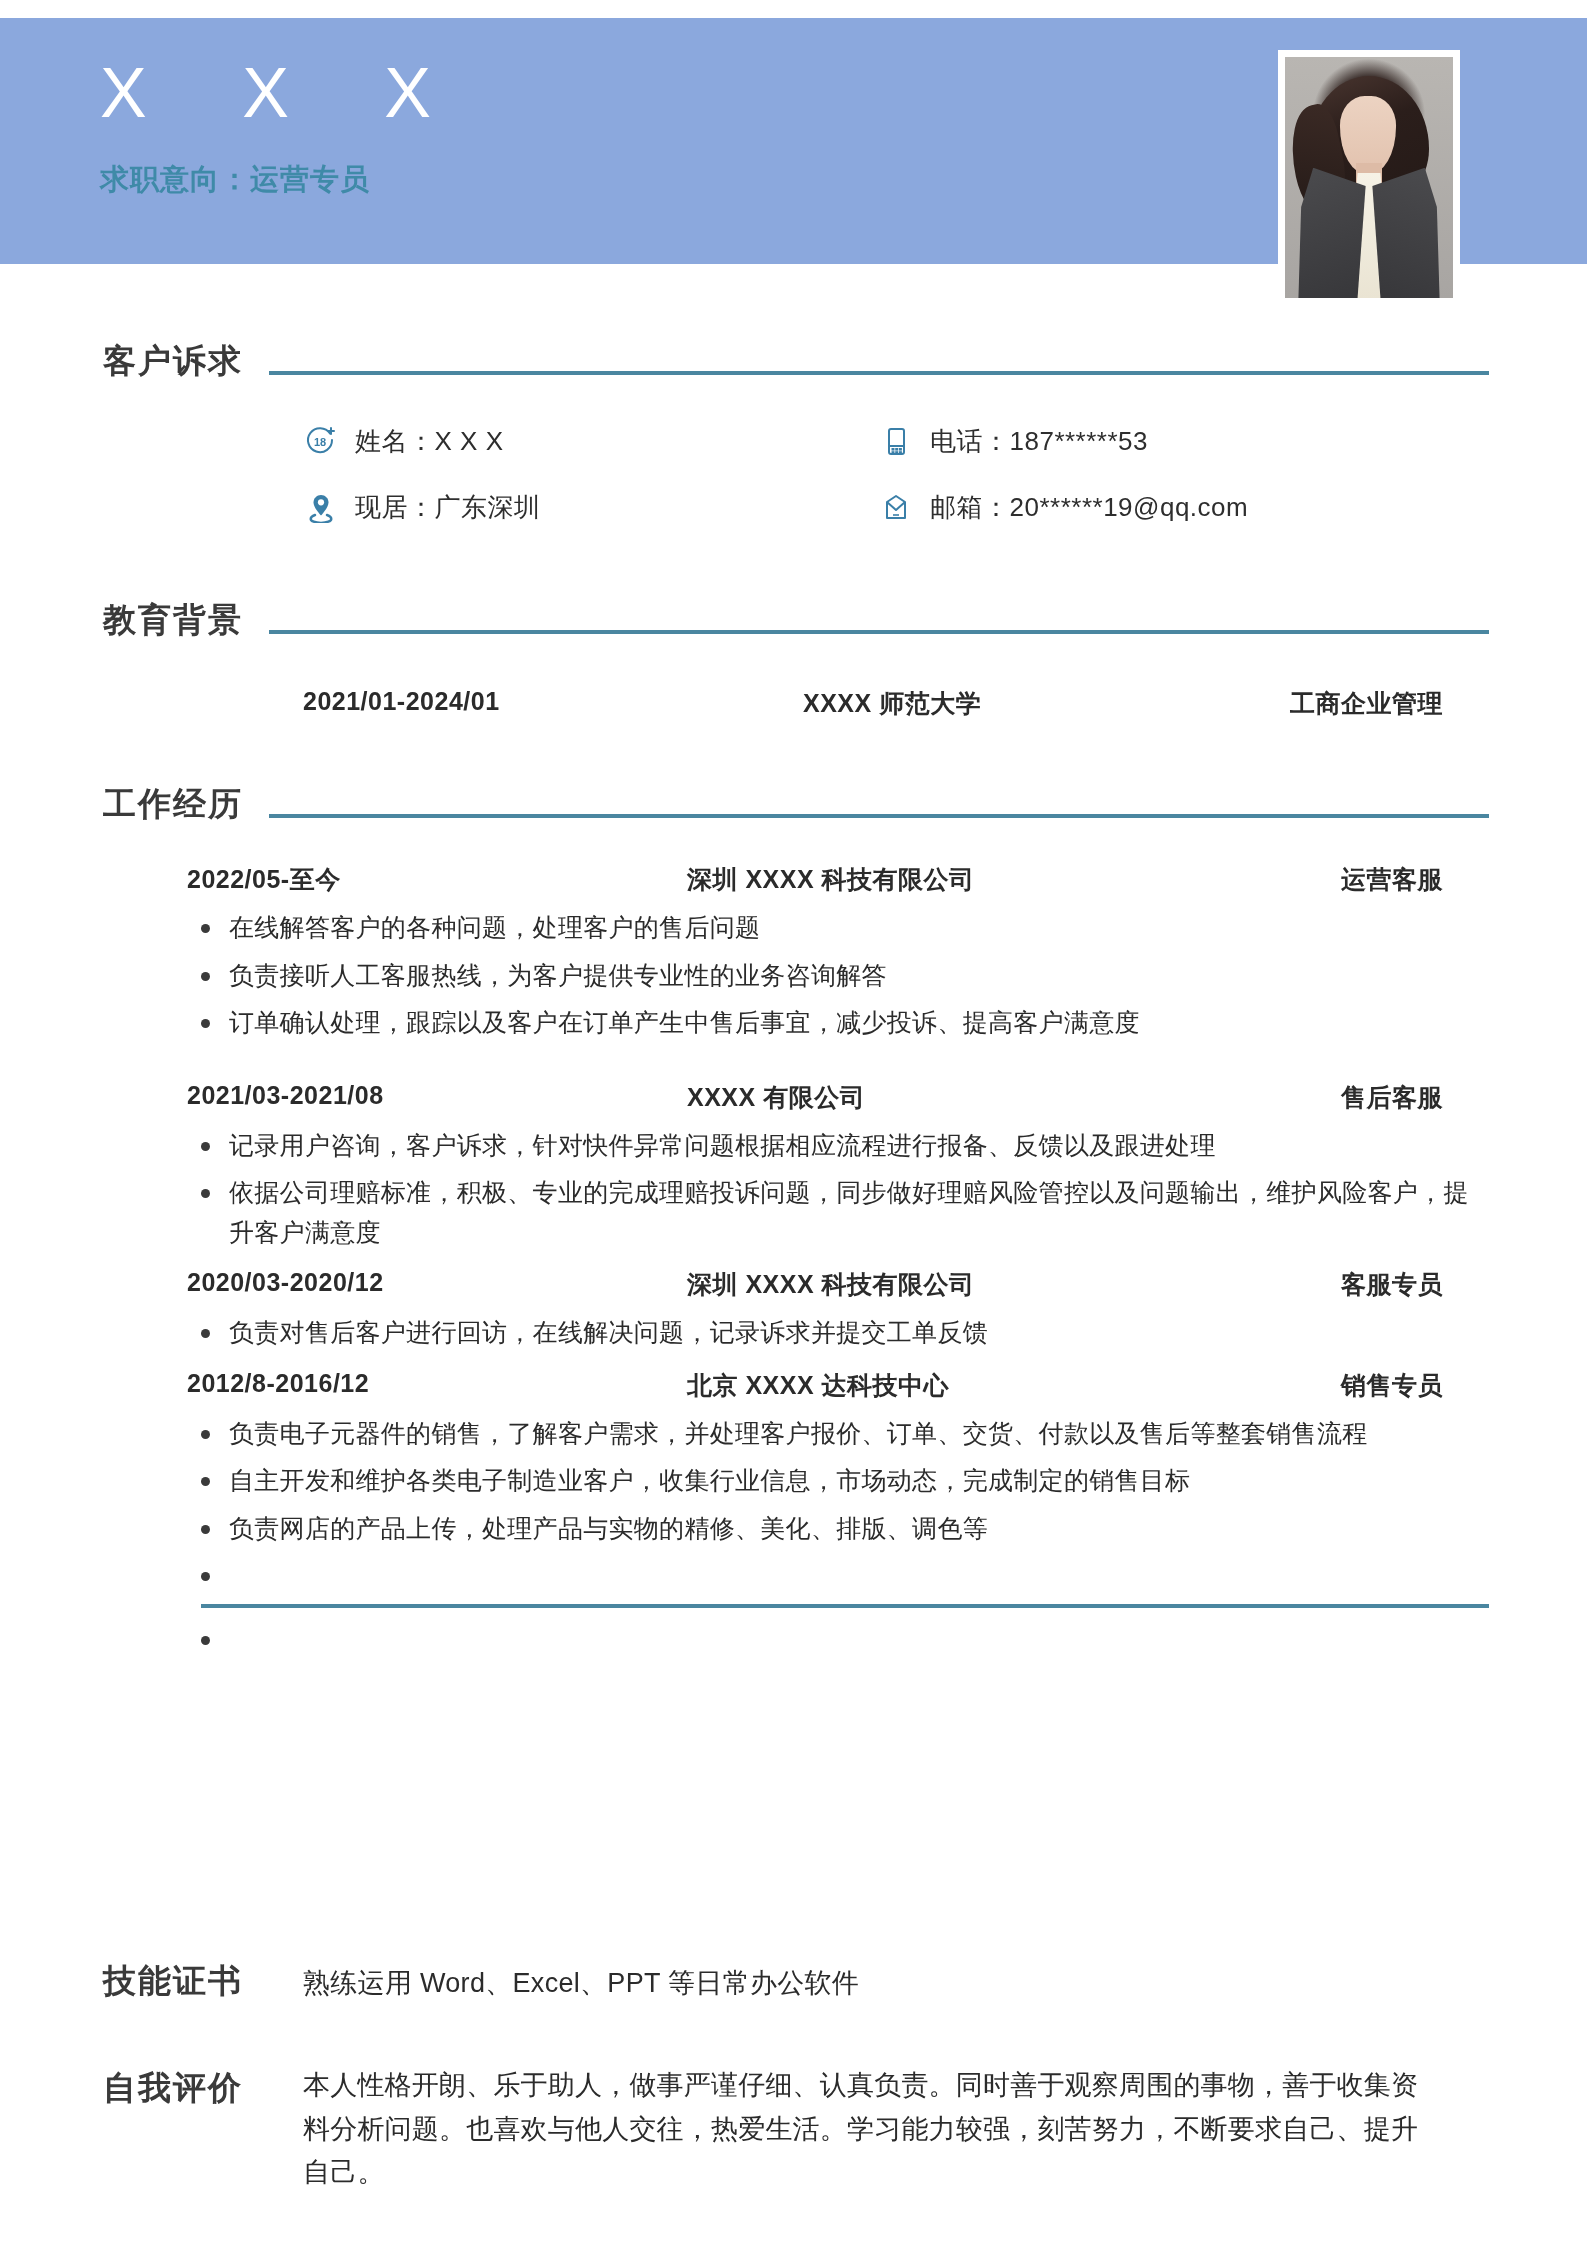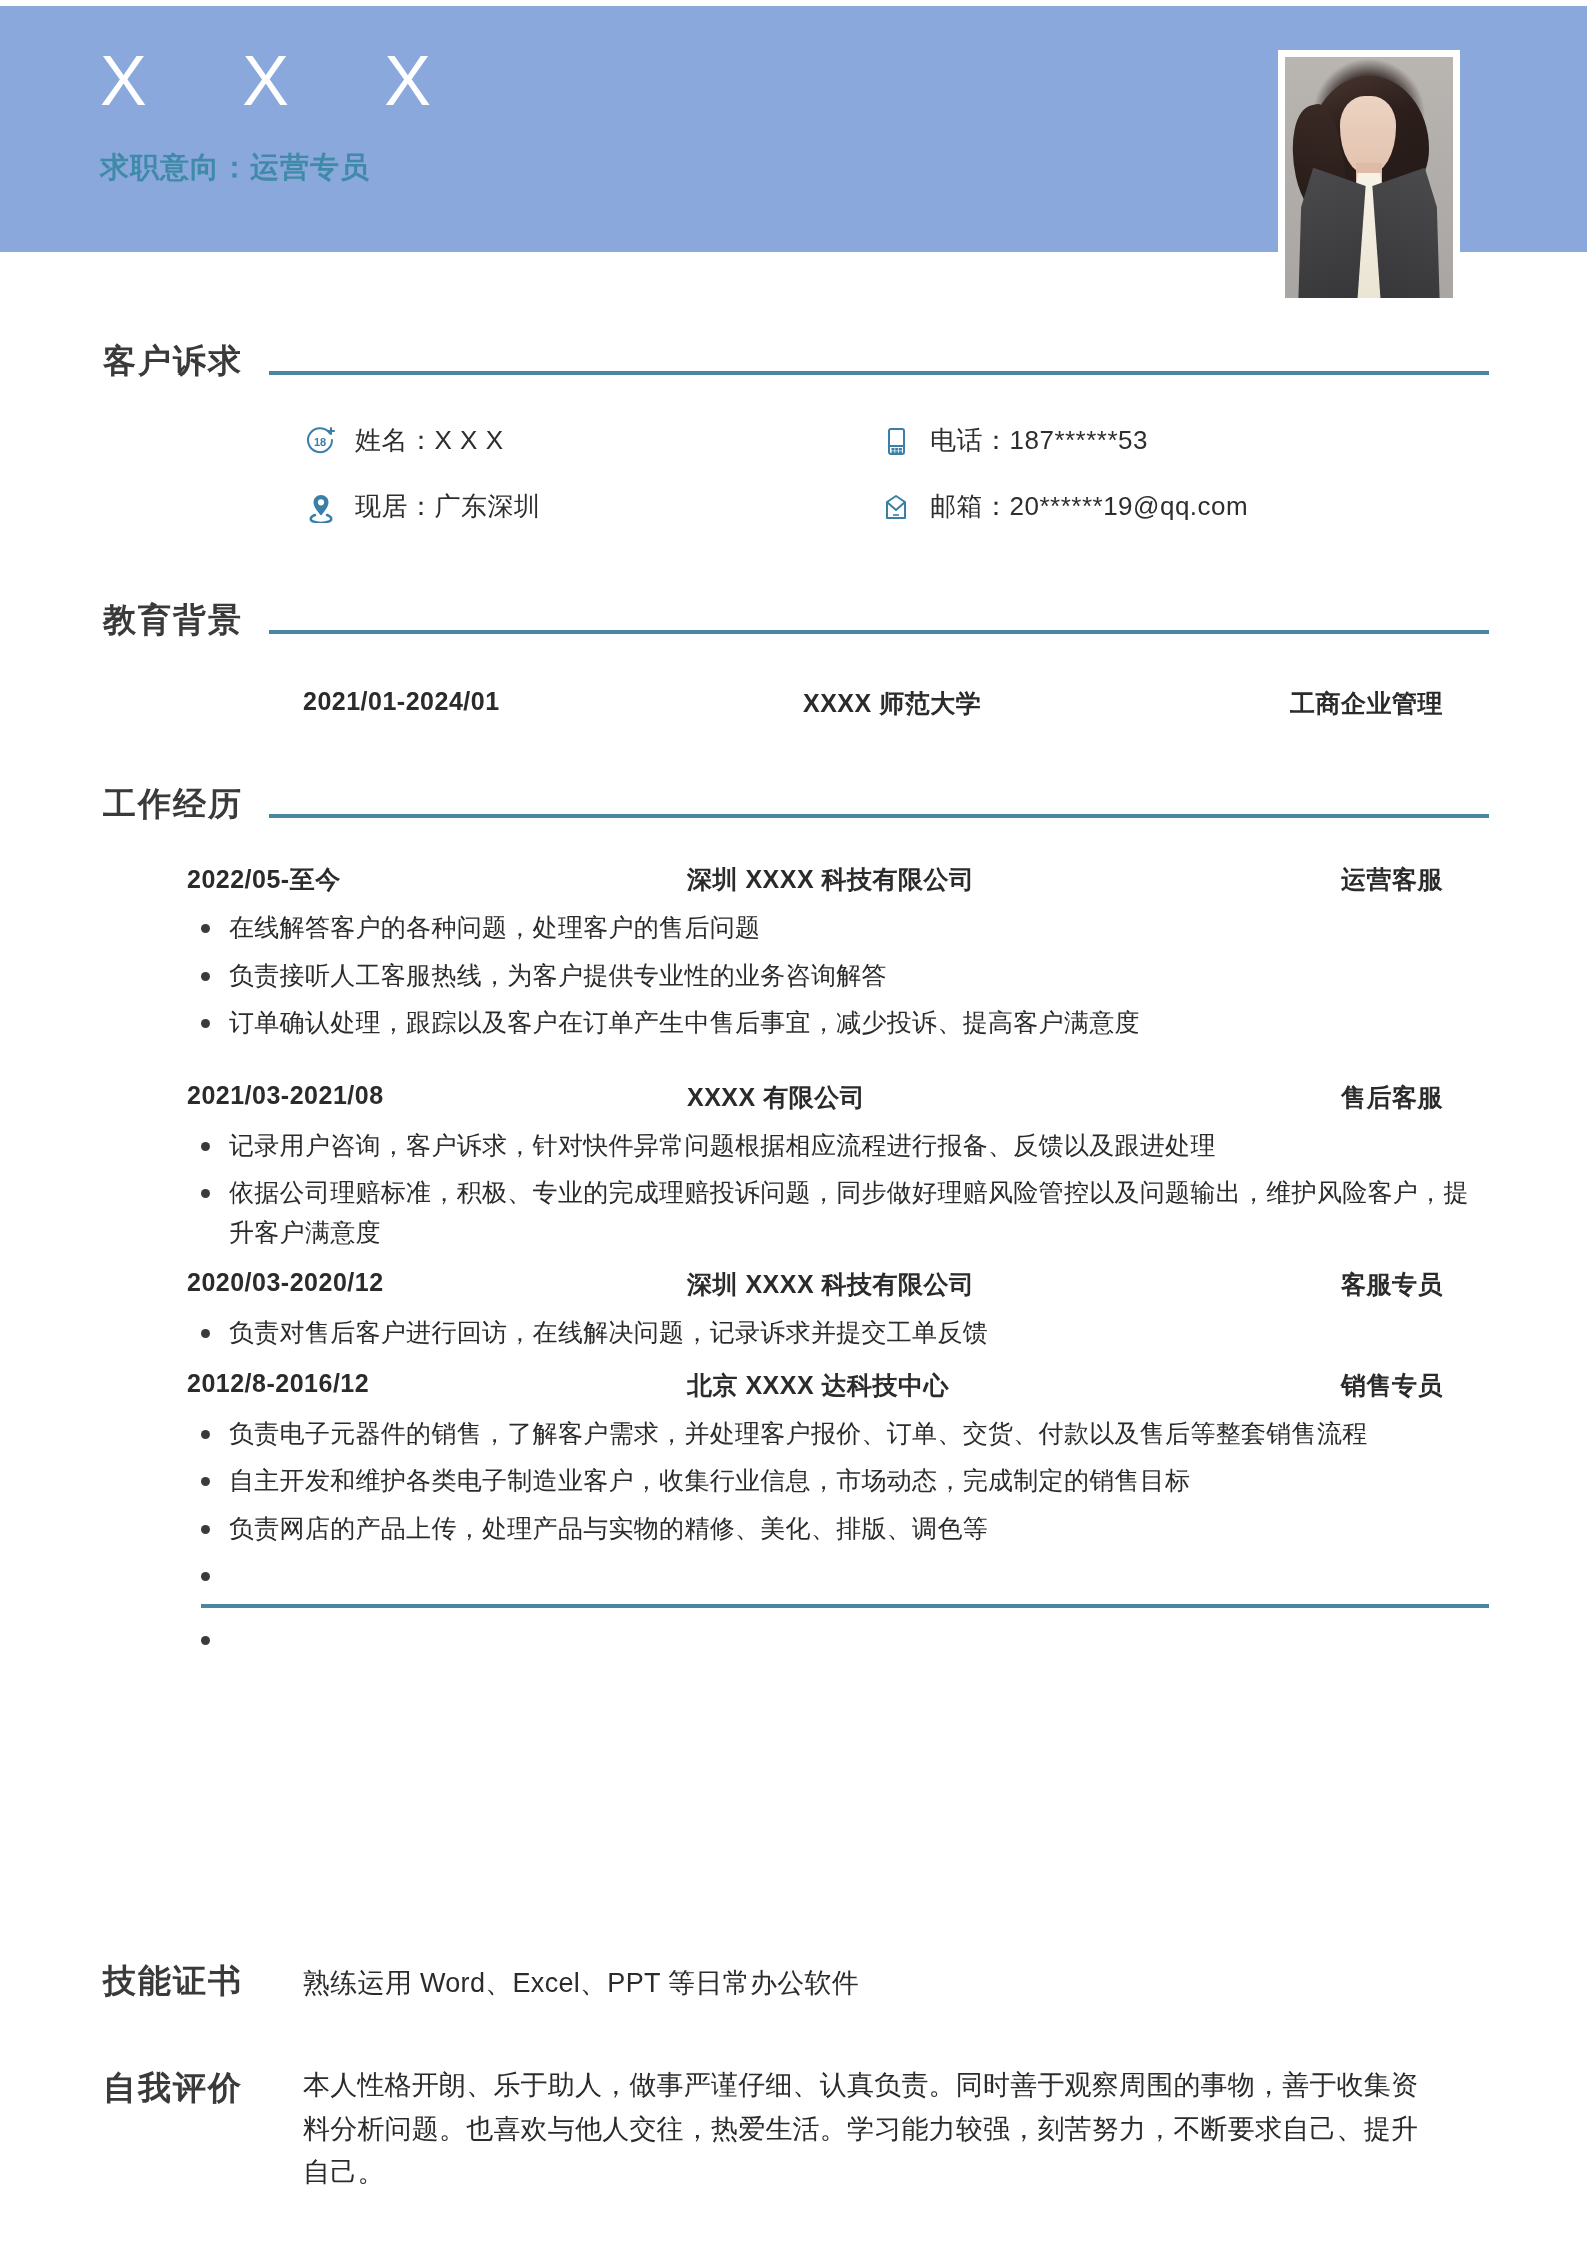--- a/index.html
+++ b/index.html
@@ -6,21 +6,21 @@
   html, body {
     width:1587px; height:2245px;
     background:#ffffff;
     font-family:"Liberation Sans","DejaVu Sans",sans-serif;
     -webkit-font-smoothing:antialiased;
   }
   .page { position:relative; width:1587px; height:2245px; background:#fff; overflow:hidden; }
 
   
   .header-band {
-    position:absolute; left:0; top:6px; width:1587px; height:246px;
+    position:absolute; left:0; top:18px; width:1587px; height:246px;
     background:#8ba8dd;
   }
   .header-inner { position:absolute; left:100px; top:40px; }
   .name-xxx {
     font-size:70px; font-weight:400; color:#ffffff;
     letter-spacing:38px; line-height:1.0;
     font-family:"Liberation Sans","DejaVu Sans",sans-serif;
   }
   .objective {
     margin-top:32px;
@@ -93,21 +93,21 @@
   .sec-rule {
     flex:1; height:4px; background:#4a86a0; margin-left:26px; margin-bottom:9px;
   }
 
   
   #basic-info { position:absolute; left:103px; top:75px; width:1386px; }
   .info-grid {
     margin-top:39px; margin-left:200px;
     display:grid; grid-template-columns:575px 1fr; row-gap:30px;
   }
-  .info-item { display:flex; align-items:flex-start; }
+  .info-item { display:flex; align-items:center; }
   .info-icon { width:36px; height:36px; margin-right:16px; flex:0 0 36px;
                display:flex; align-items:center; justify-content:center; }
   .info-text { font-size:26px; color:#2e2e2e; letter-spacing:0.5px;
                font-family:"Liberation Sans","DejaVu Sans",sans-serif; }
 
   
   #education { position:absolute; left:103px; top:334px; width:1386px; }
   .three-col {
     display:grid; grid-template-columns:500px 430px 1fr;
     margin-top:44px; margin-left:200px;

